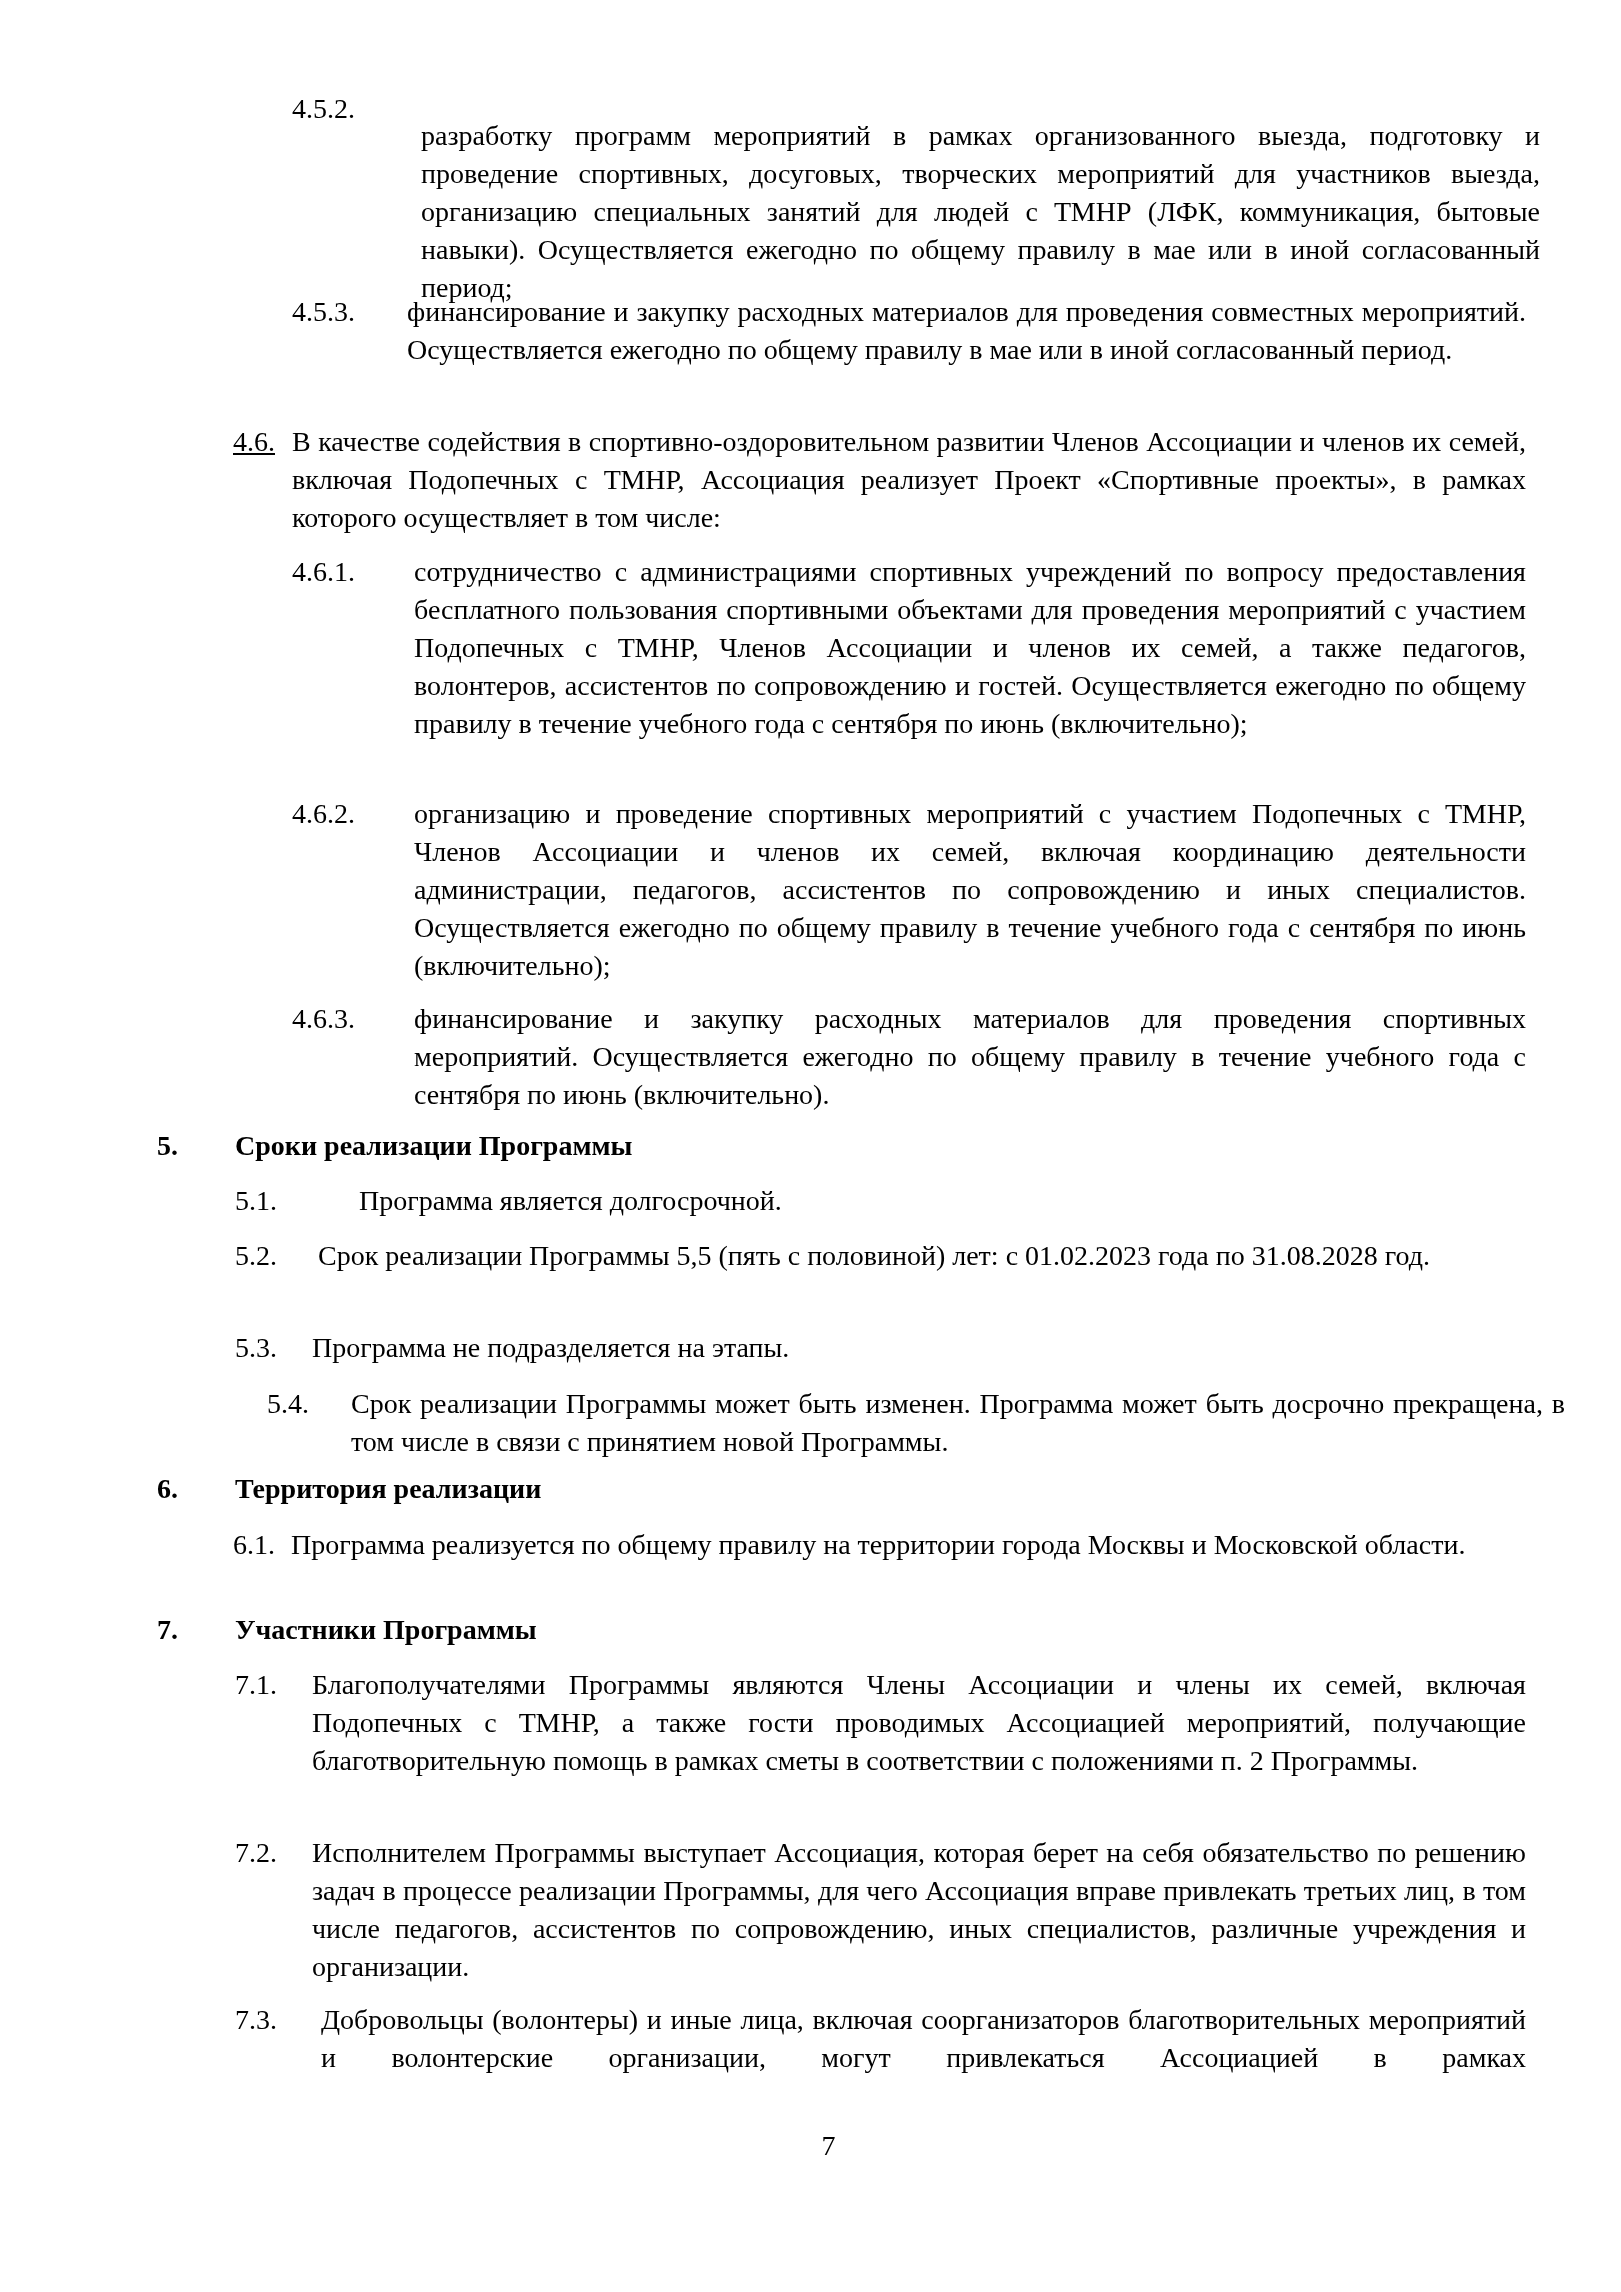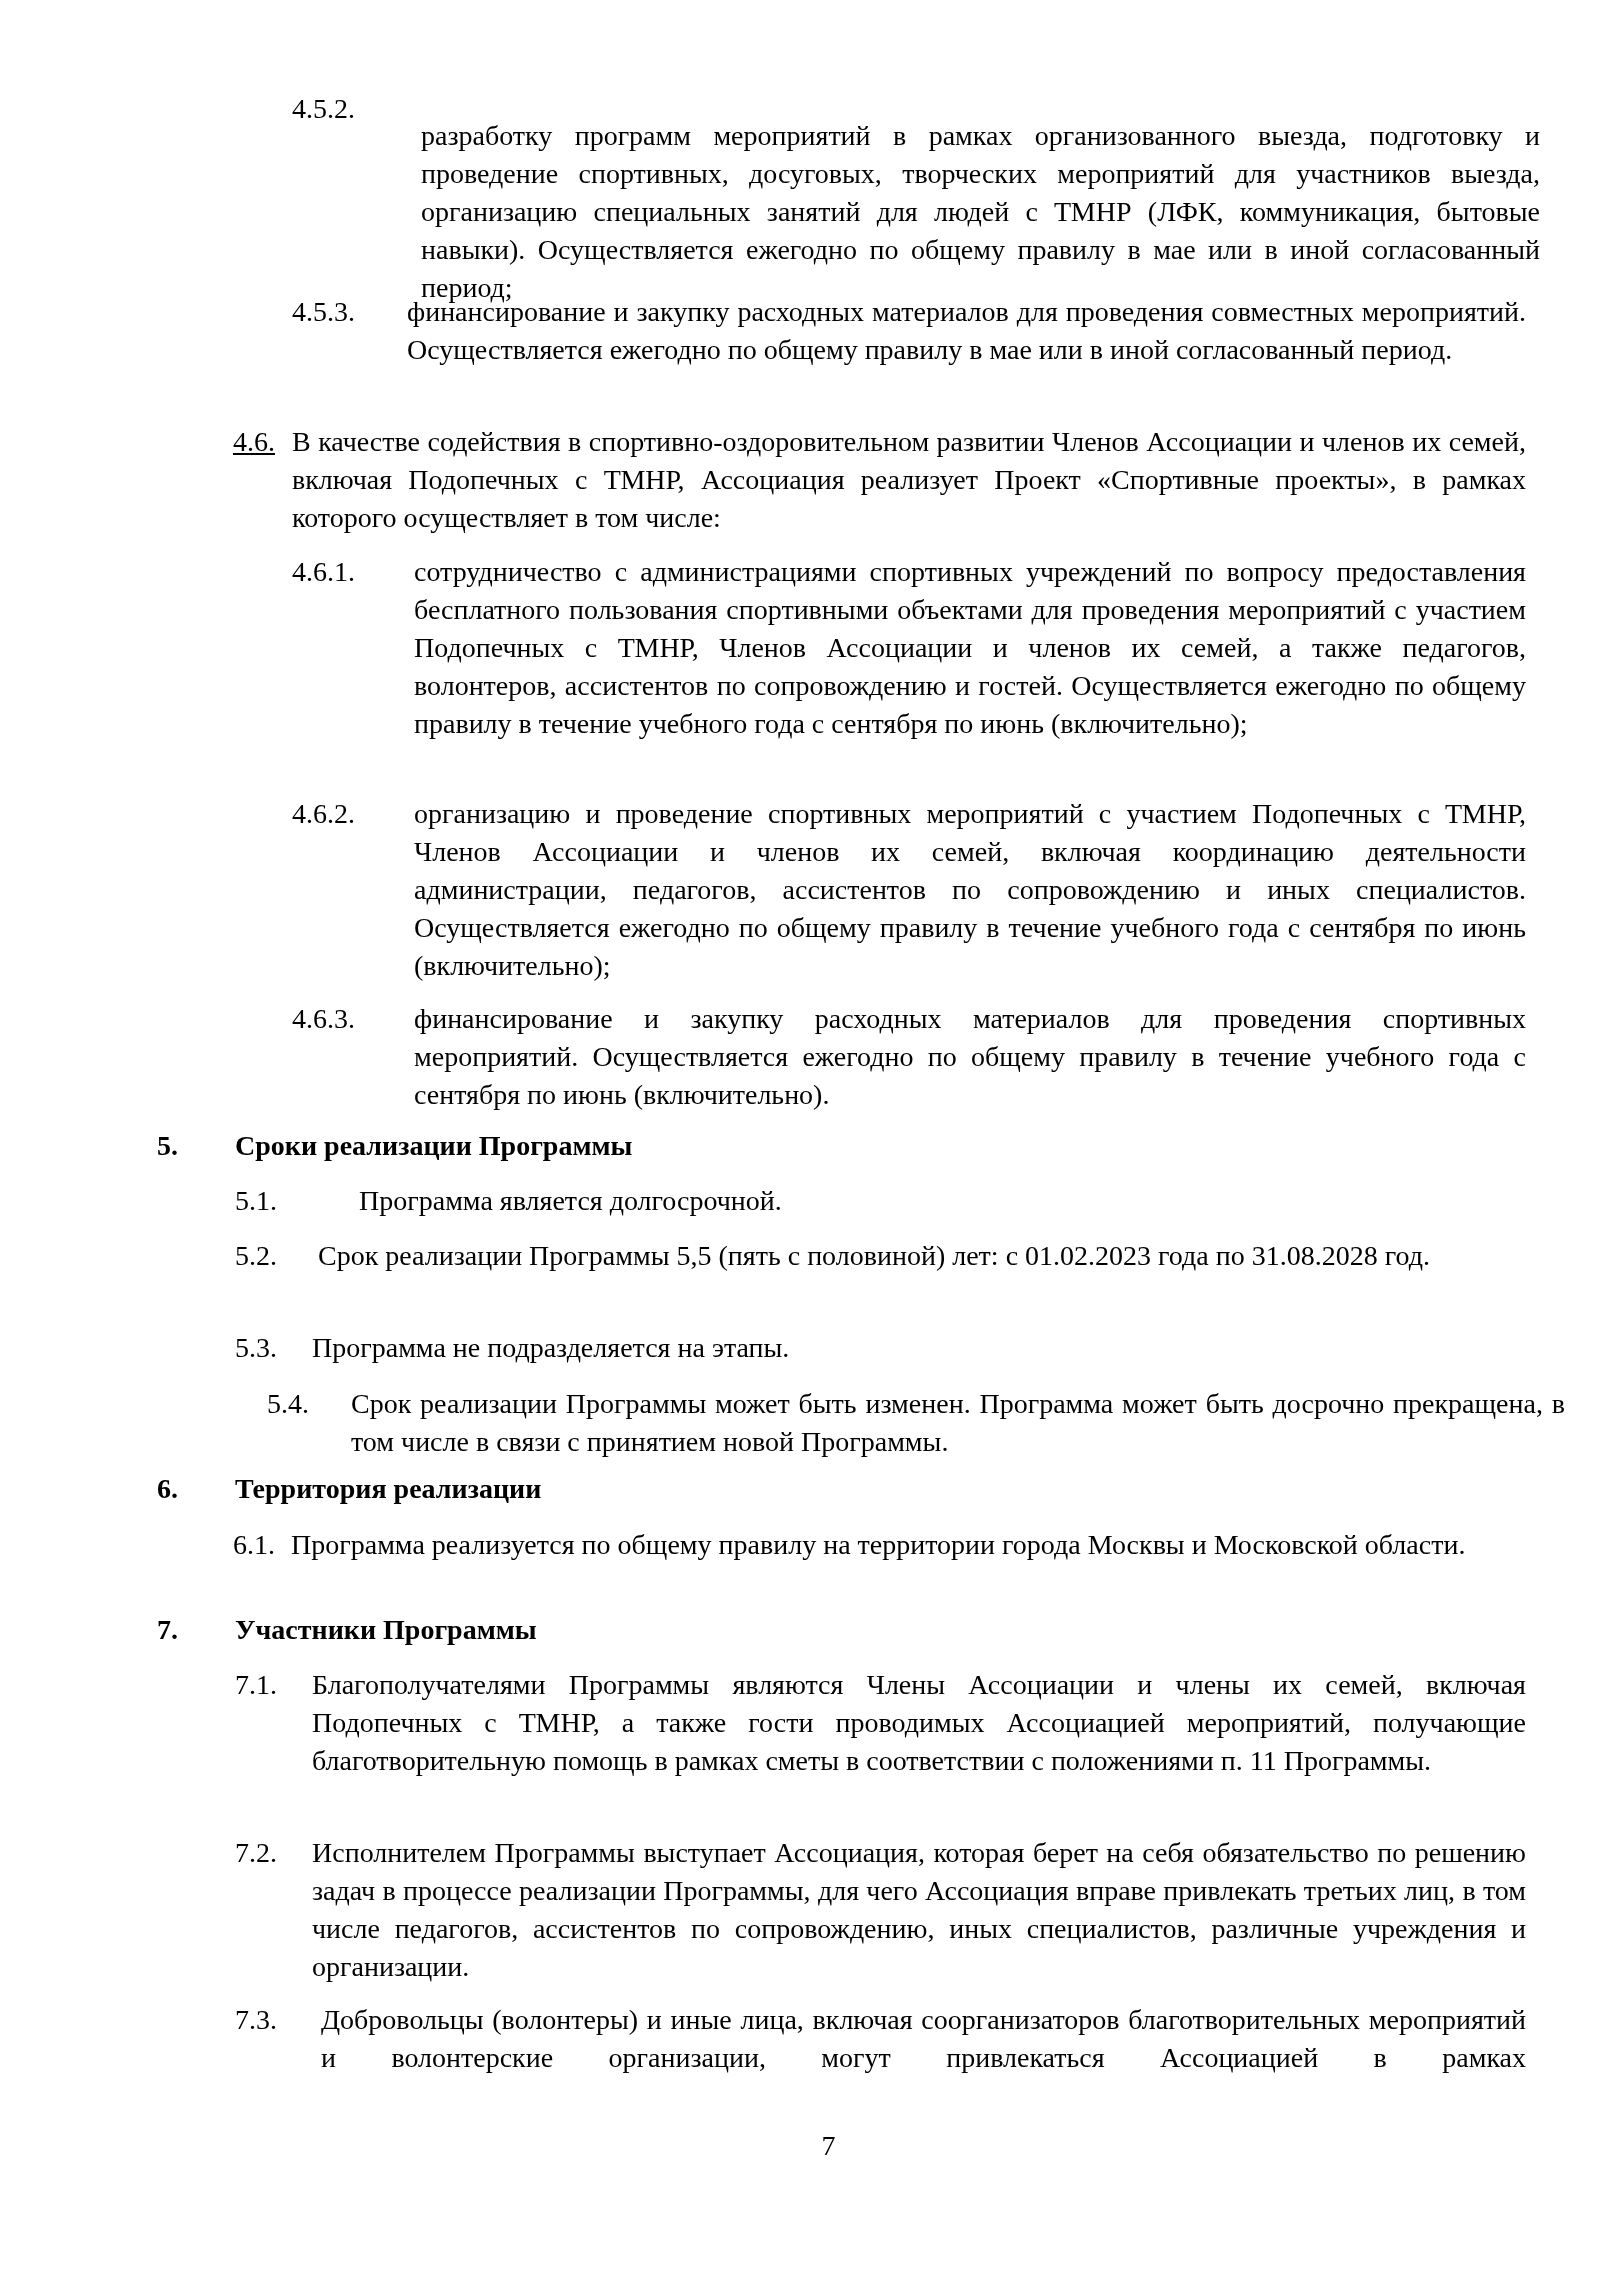--- a/index.html
+++ b/index.html
@@ -82,21 +82,21 @@
     <div class="txt" style="left:291px;width:1235px;">Программа реализуется по общему правилу на территории города Москвы и Московской области.</div>
   </div>
 
   <div class="hd" style="top:1611px;left:0;">
     <span style="position:absolute;left:157px;">7.</span>
     <span style="position:absolute;left:235px;">Участники Программы</span>
   </div>
 
   <div class="blk" style="top:1666px;left:0;">
     <span class="lbl" style="left:235px;">7.1.</span>
-    <div class="txt" style="left:312px;width:1214px;">Благополучателями Программы являются Члены Ассоциации и члены их семей, включая Подопечных с ТМНР, а также гости проводимых Ассоциацией мероприятий, получающие благотворительную помощь в рамках сметы в соответствии с положениями п. 11 Программы.</div>
+    <div class="txt" style="left:312px;width:1214px;">Благополучателями Программы являются Члены Ассоциации и члены их семей, включая Подопечных с ТМНР, а также гости проводимых Ассоциацией мероприятий, получающие благотворительную помощь в рамках сметы в соответствии с положениями п. 2 Программы.</div>
   </div>
 
   <div class="blk" style="top:1834px;left:0;">
     <span class="lbl" style="left:235px;">7.2.</span>
     <div class="txt" style="left:312px;width:1214px;">Исполнителем Программы выступает Ассоциация, которая берет на себя обязательство по решению задач в процессе реализации Программы, для чего Ассоциация вправе привлекать третьих лиц, в том числе педагогов, ассистентов по сопровождению, иных специалистов, различные учреждения и организации.</div>
   </div>
 
   <div class="blk" style="top:2001px;left:0;">
     <span class="lbl" style="left:235px;">7.3.</span>
     <div class="txt" style="left:321px;width:1205px;text-align-last:justify;">Добровольцы (волонтеры) и иные лица, включая соорганизаторов благотворительных мероприятий и волонтерские организации, могут привлекаться Ассоциацией в рамках</div>

